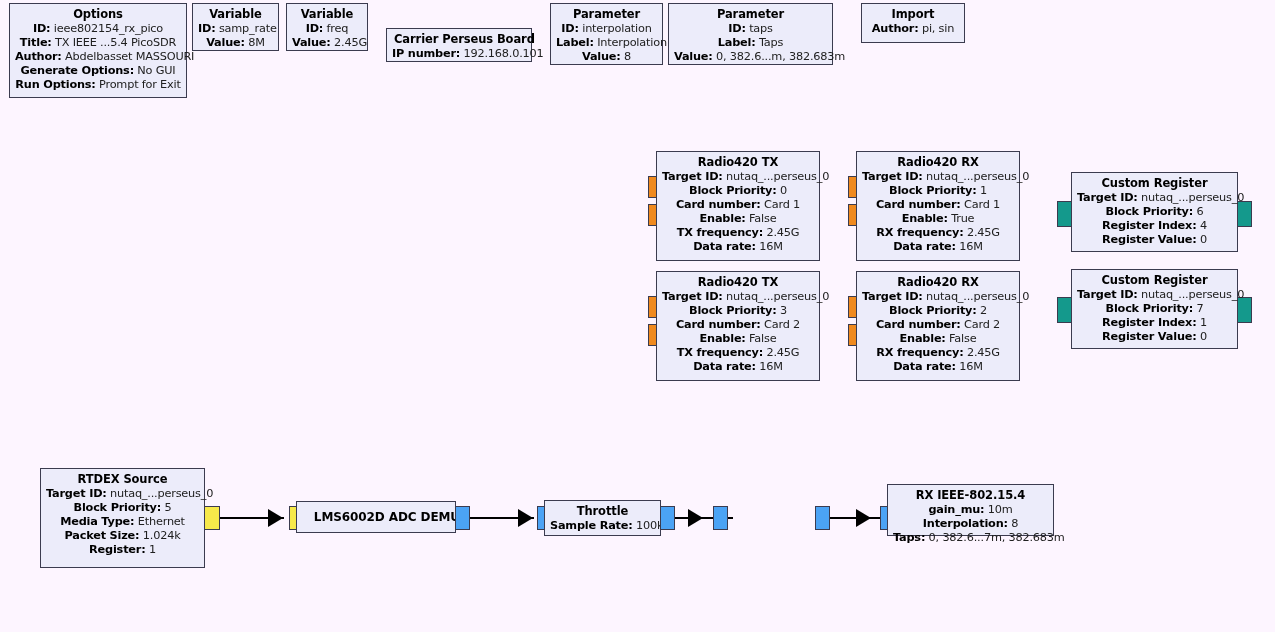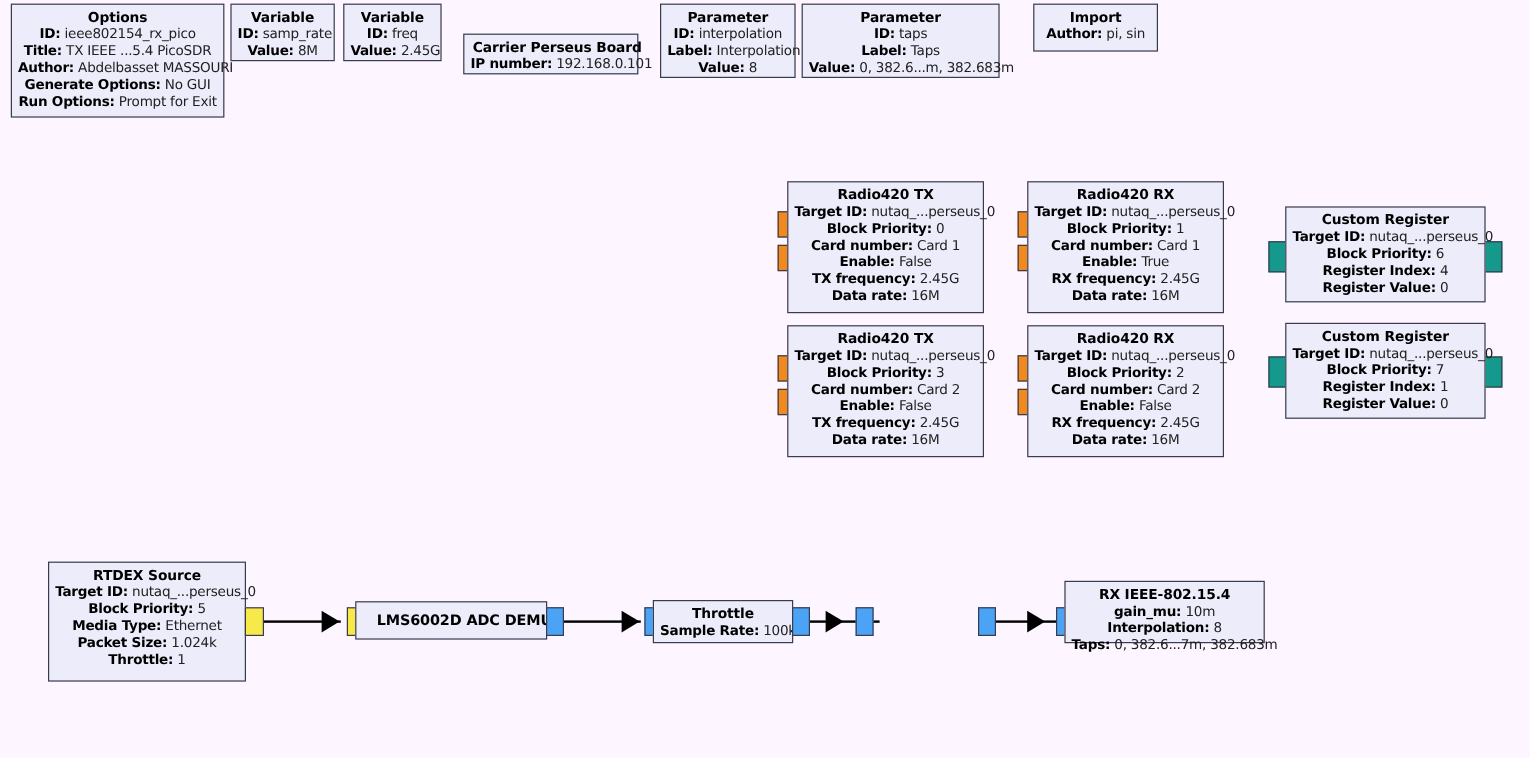--- a/index.html
+++ b/index.html
@@ -211,21 +211,21 @@
     <span class="prow"><span class="pkey">Register Index:</span> <span class="pval">1</span></span>
     <span class="prow"><span class="pkey">Register Value:</span> <span class="pval">0</span></span>
   </div>
 
   <div class="block" style="left:40px; top:468px; width:165px; height:100px;">
     <span class="btitle">RTDEX Source</span>
     <span class="prow"><span class="pkey">Target ID:</span> <span class="pval">nutaq_...perseus_0</span></span>
     <span class="prow"><span class="pkey">Block Priority:</span> <span class="pval">5</span></span>
     <span class="prow"><span class="pkey">Media Type:</span> <span class="pval">Ethernet</span></span>
     <span class="prow"><span class="pkey">Packet Size:</span> <span class="pval">1.024k</span></span>
-    <span class="prow"><span class="pkey">Throttle:</span> <span class="pval">1</span></span>
+    <span class="prow"><span class="pkey">Register:</span> <span class="pval">1</span></span>
   </div>
   <div class="port yellow" style="left:204px; top:506px; width:16px; height:24px;"></div>
 
   <div class="wire" style="left:220px; top:517px; width:64px;"></div>
   <div class="arrow" style="left:268px; top:509px;"></div>
 
   <div class="port yellow" style="left:289px; top:506px; width:16px; height:24px;"></div>
   <div class="block titleonly" style="left:296px; top:501px; width:160px; height:32px;">
     <span class="btitle">LMS6002D ADC DEMUX</span>
   </div>

